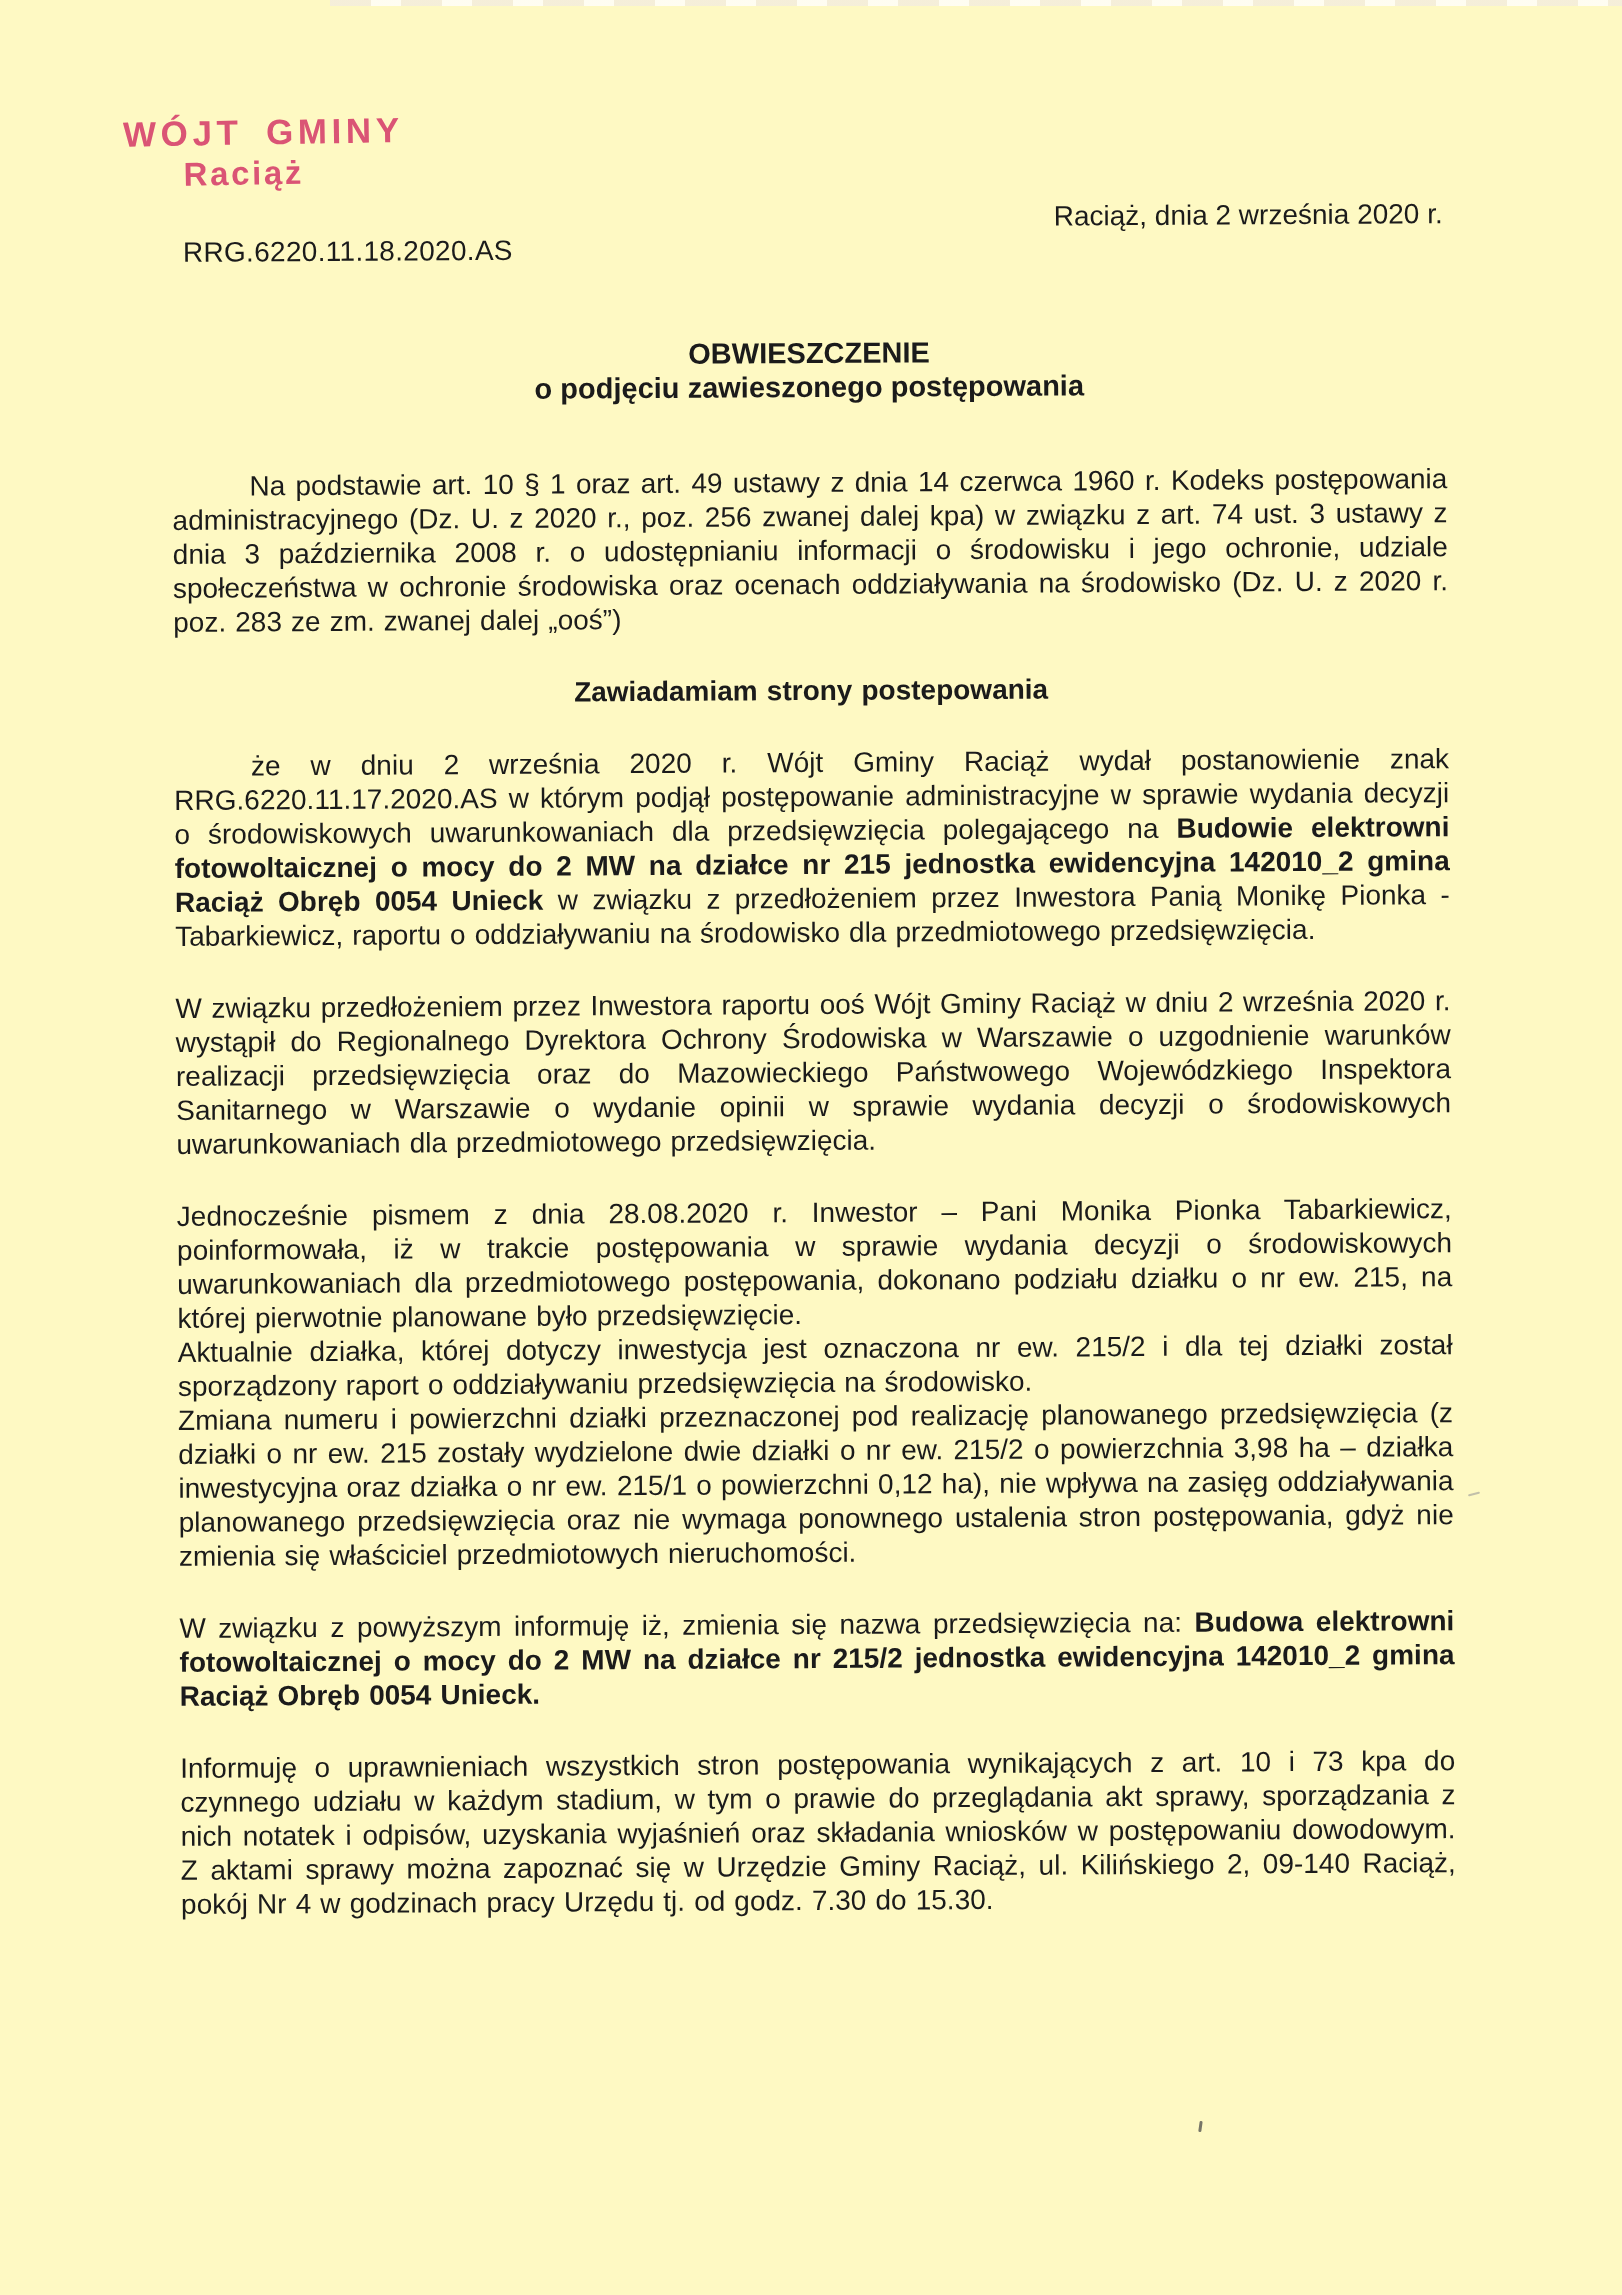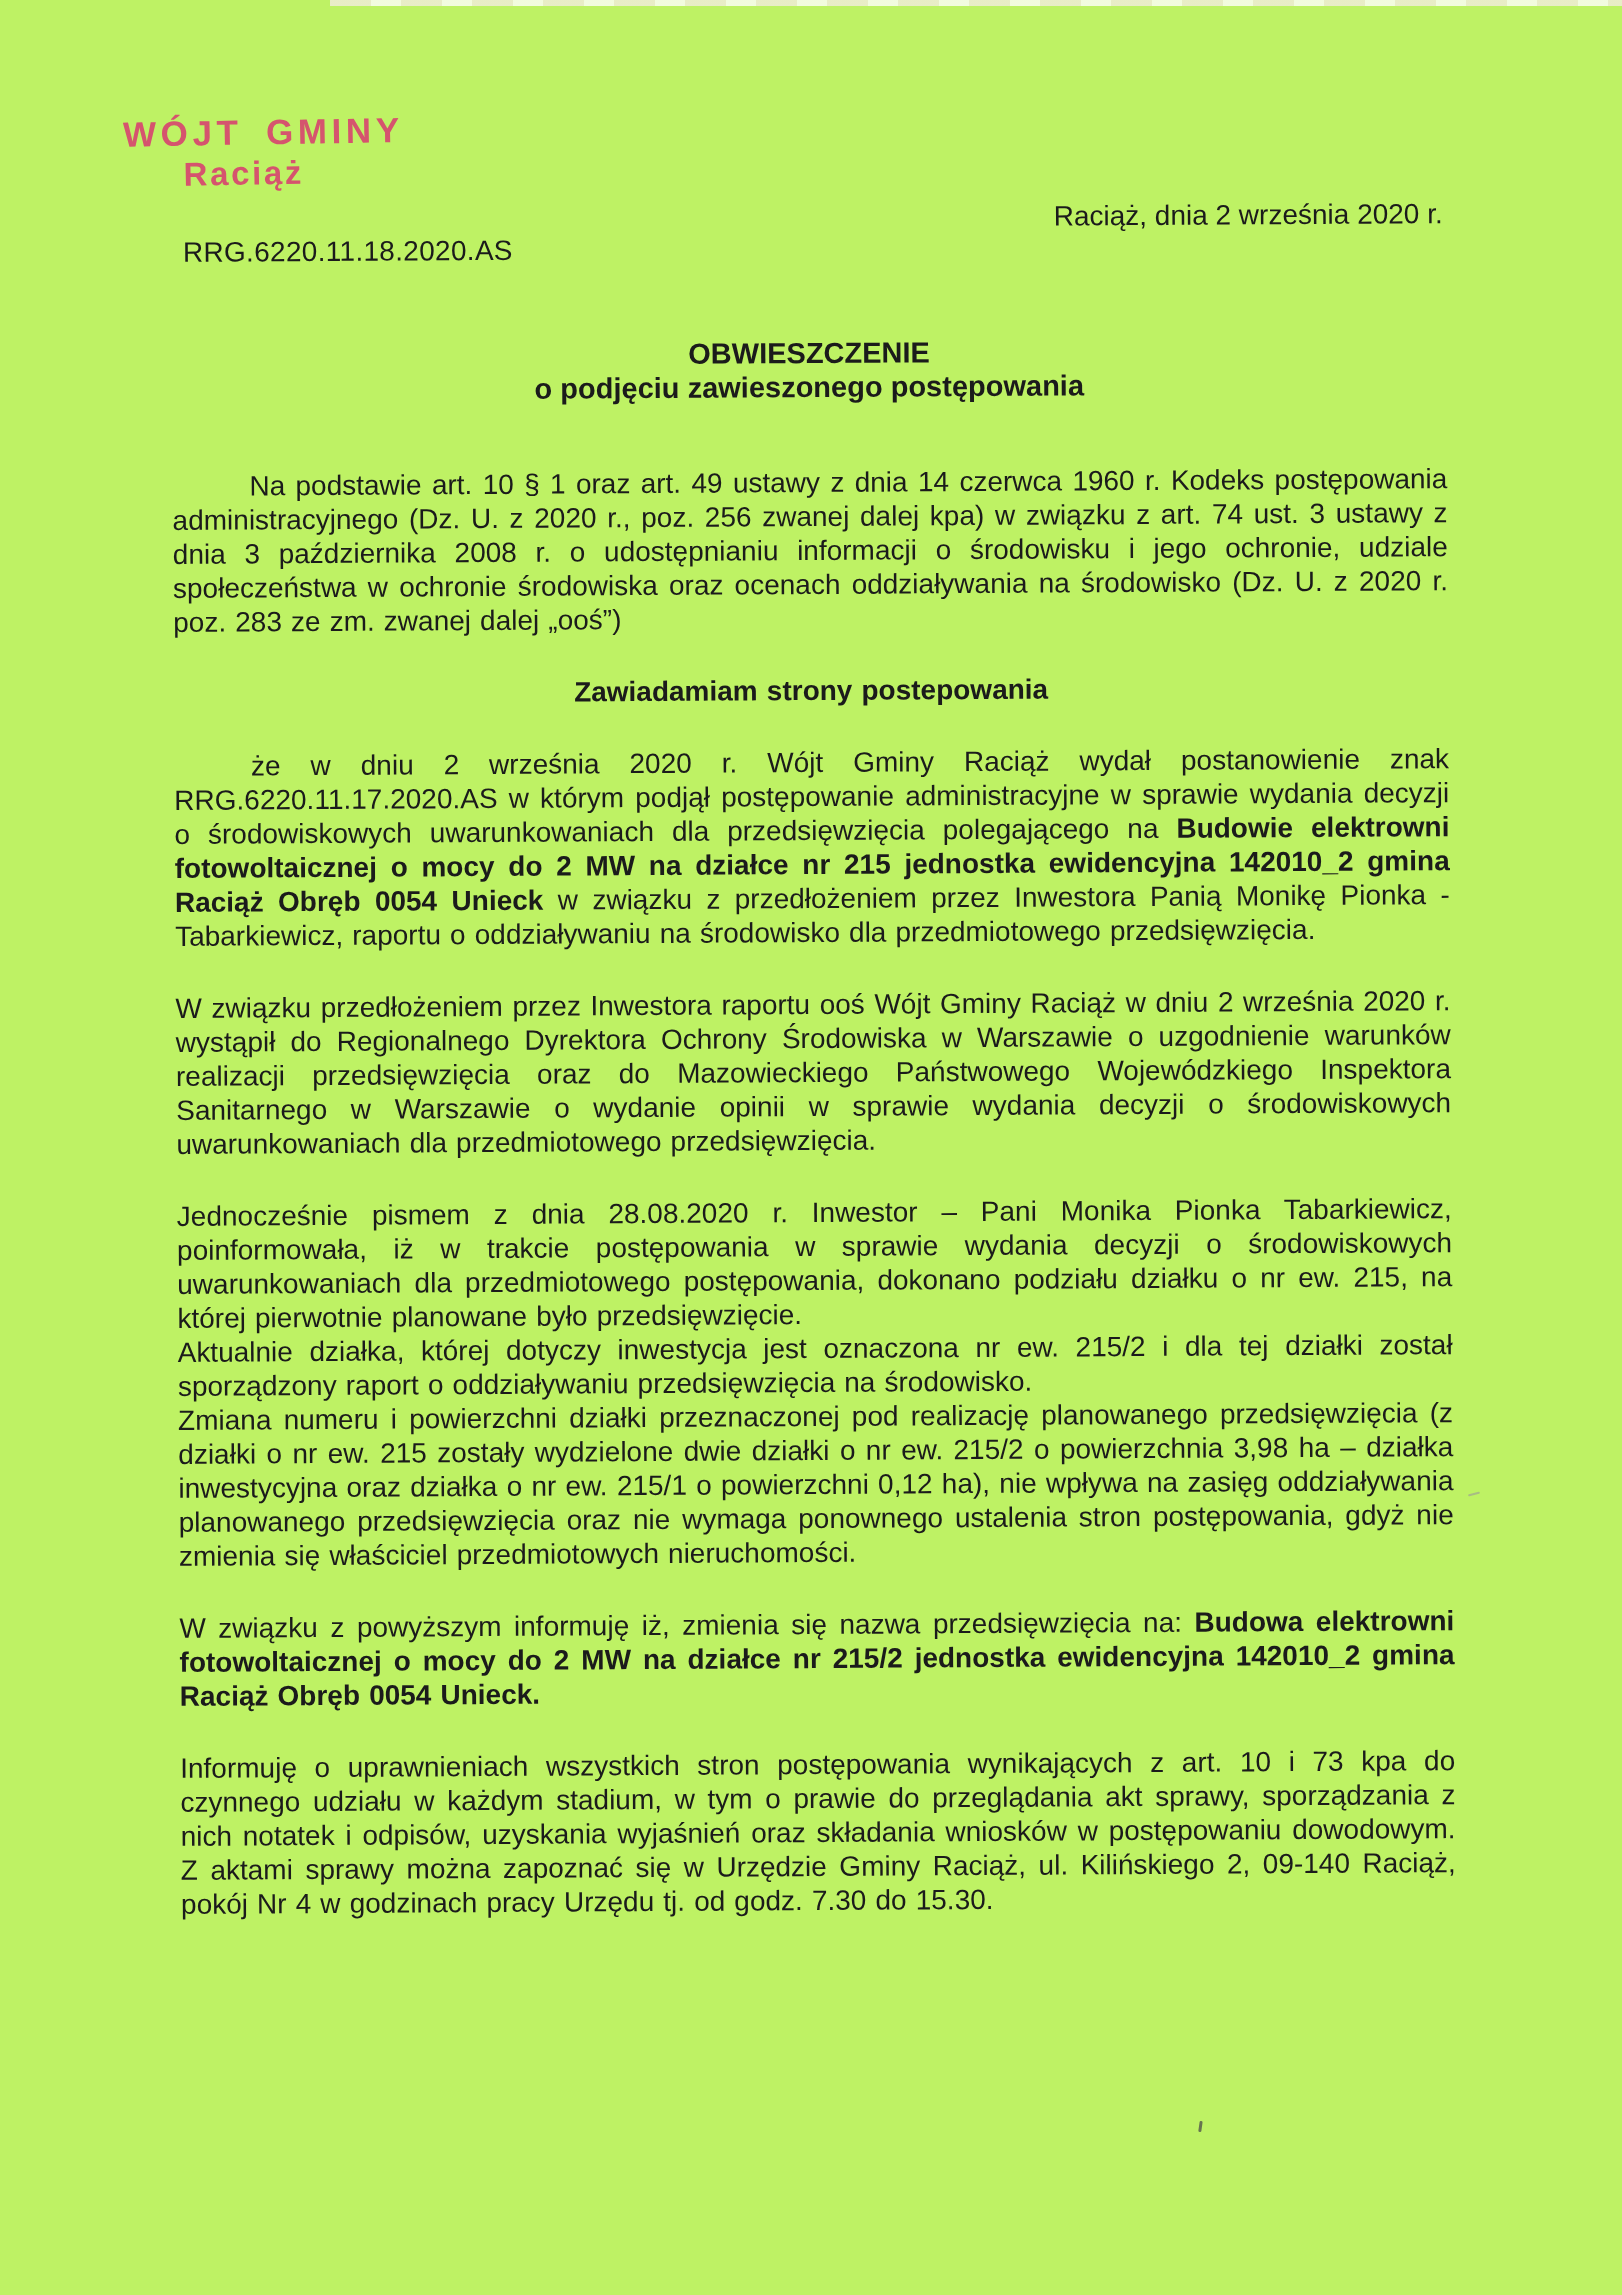--- a/index.html
+++ b/index.html
@@ -12,21 +12,21 @@
     height: 2295px;
     position: relative;
     overflow: hidden;
     font-family: "Liberation Sans", sans-serif;
     color: #1b1b1b;
     -webkit-font-smoothing: antialiased;
   }
   .sheet {
     position: absolute;
     inset: 0;
-    background: #bef264;
+    background: #fef9c3;
   }
   
   .scan-top-dashes {
     position: absolute;
     top: 0; left: 330px; right: 0;
     height: 5.9px;
     background: repeating-linear-gradient(90deg,
       #f3ecdf 0px, #f3ecdf 41px,
       #fffefd 41px, #fffefd 71px);
     opacity: .8;

